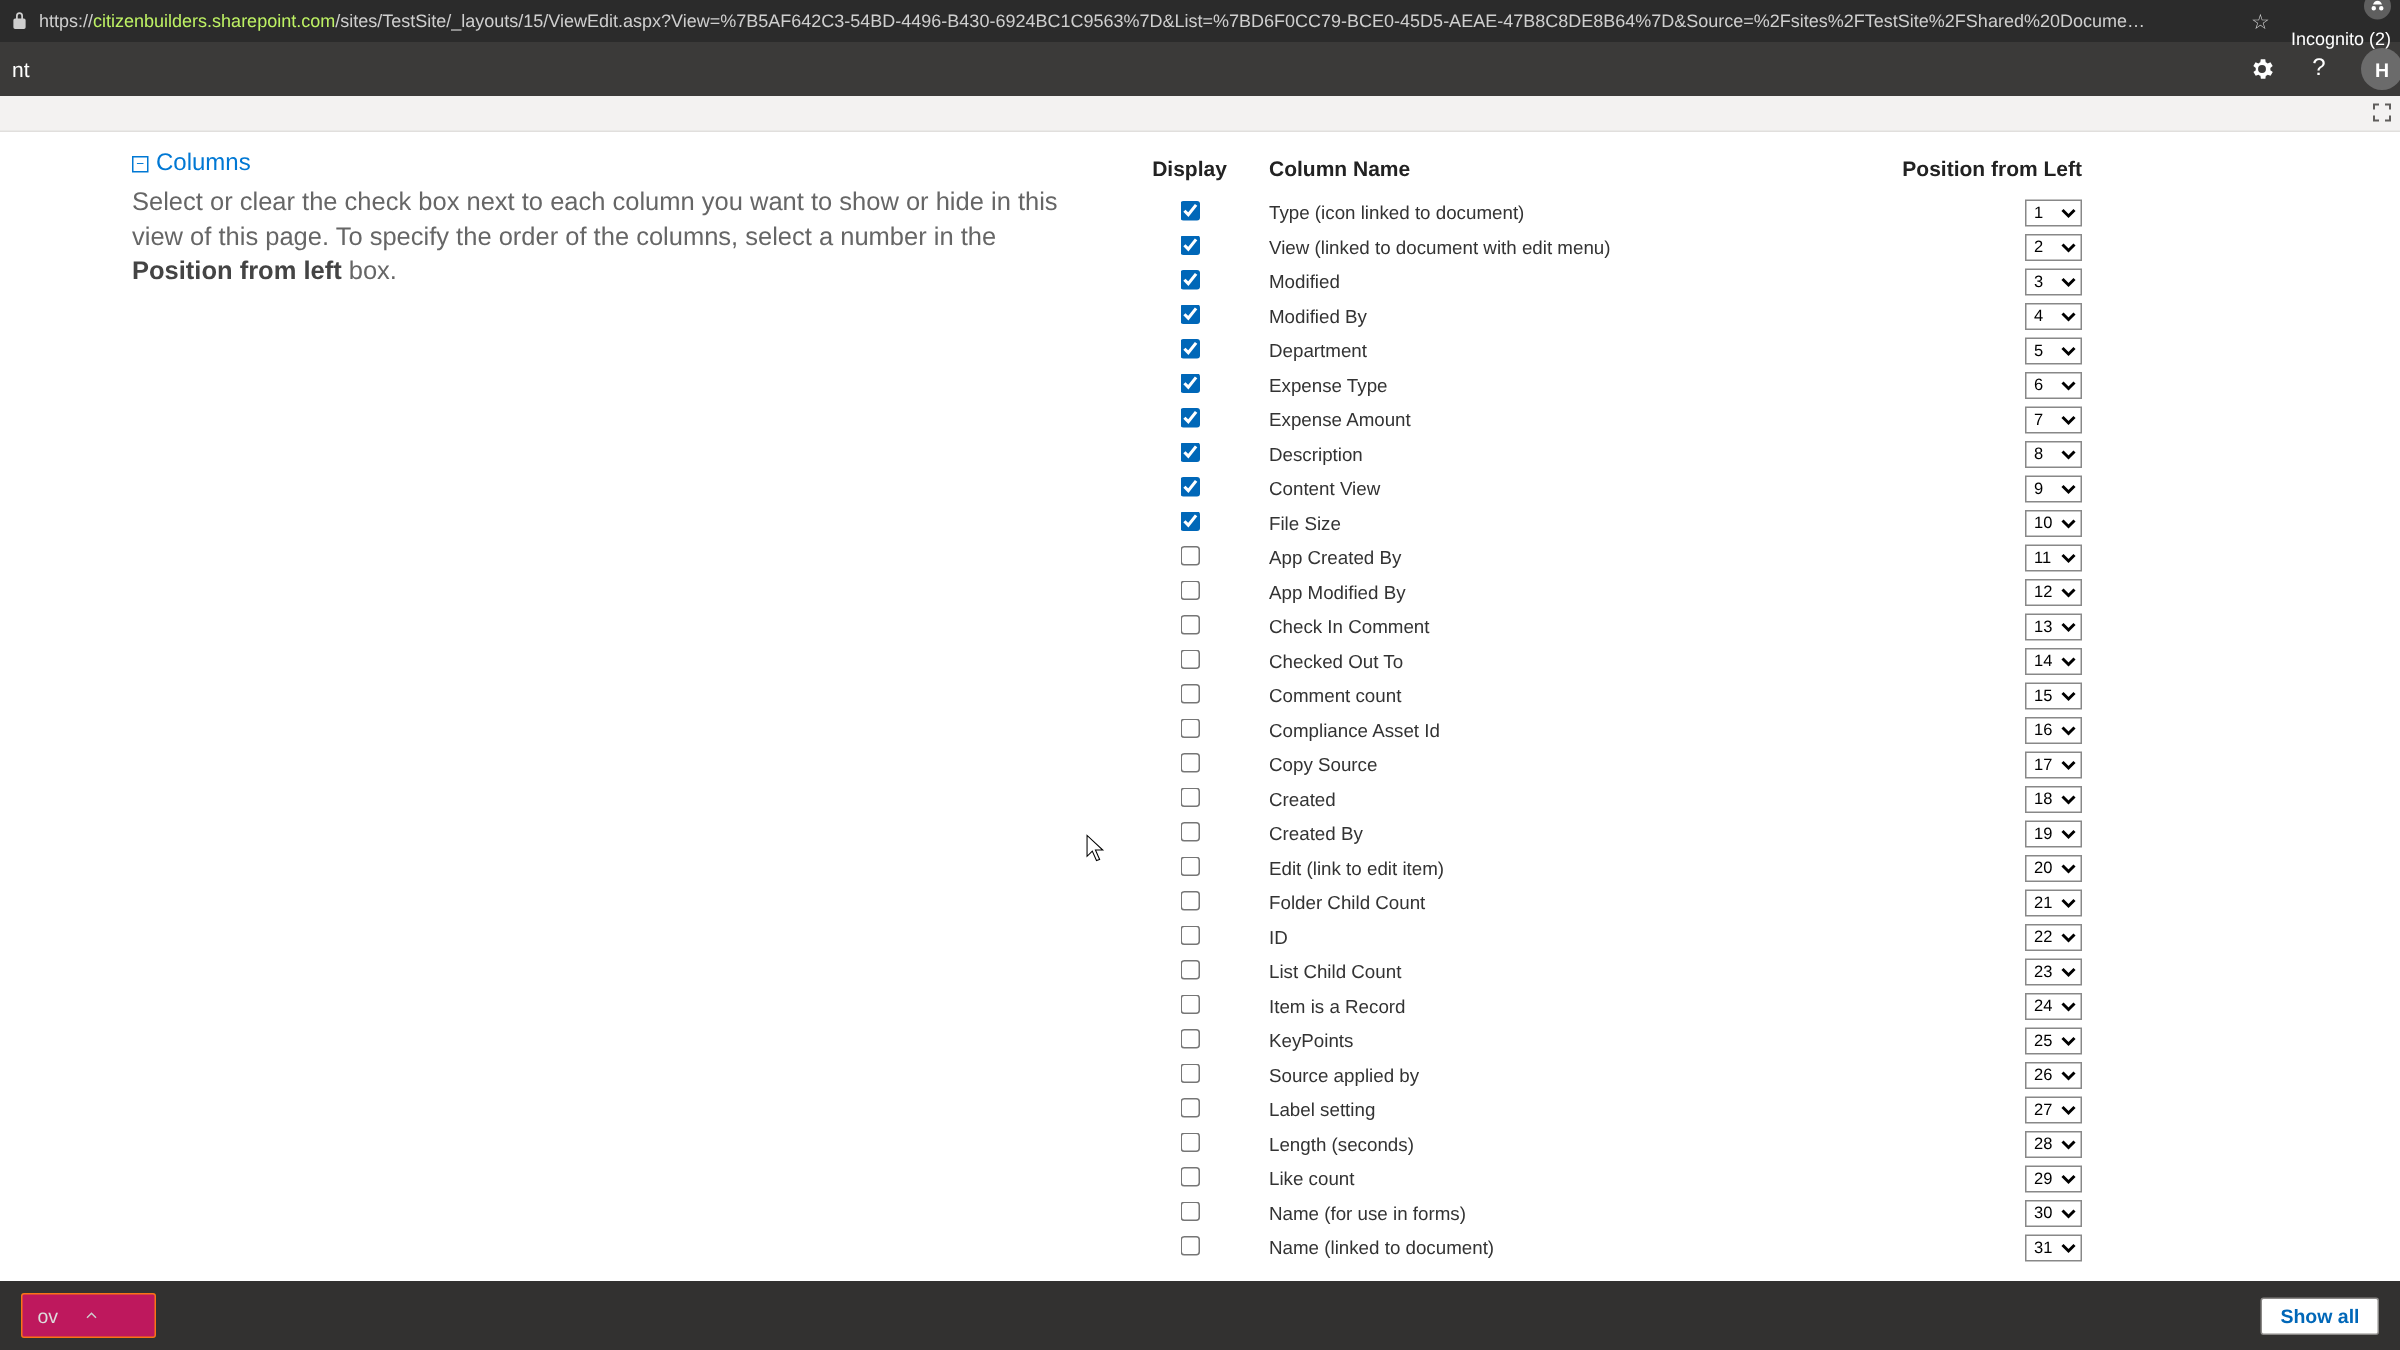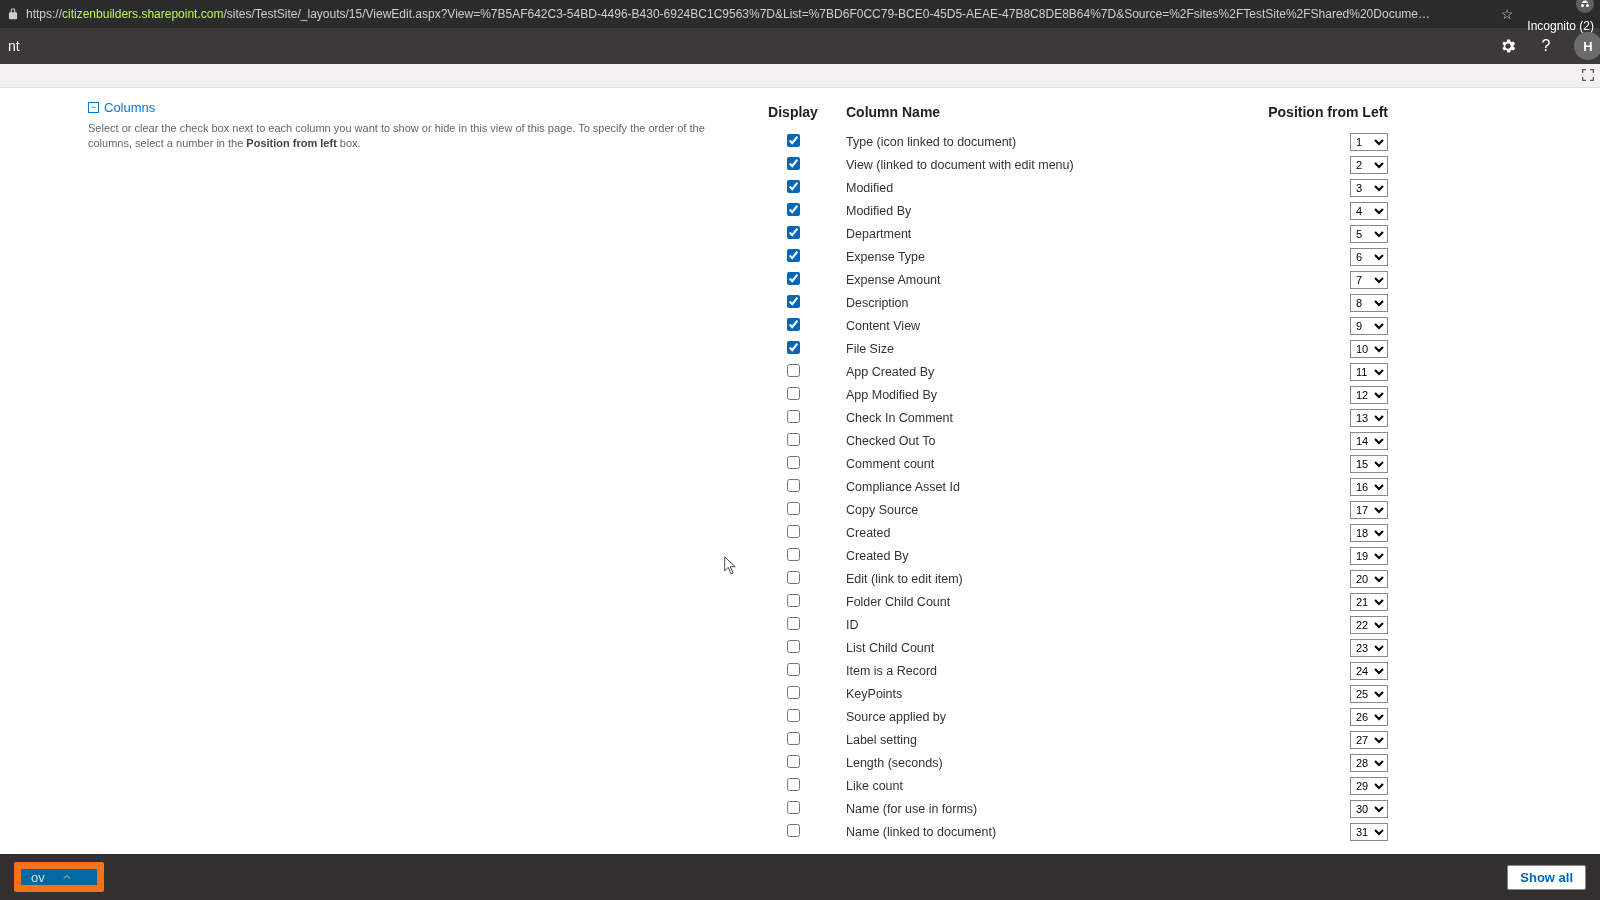--- a/index.html
+++ b/index.html
@@ -29,39 +29,39 @@
   .ribbon-strip .focus-ic { position: absolute; right: 4px; top: 3px; width: 16px; height: 16px; color: #605e5c; }
   .ribbon-strip .focus-ic svg { display:block; }
 
   
   .content { position: relative; height: calc(900px - 28px - 36px - 24px - 46px); overflow: hidden; background: #fff; }
 
   .section { padding: 12px 0 0 88px; display: flex; align-items: flex-start; }
   .section-left { width: 660px; padding-right: 40px; }
   .section-title { display: flex; align-items: center; gap: 5px; margin-bottom: 6px; }
   .section-title .collapse-ic { width: 11px; height: 11px; border: 1px solid #0078d4; display: inline-flex; align-items: center; justify-content: center; font-size: 9px; line-height: 1; color: #0078d4; background: #fff; }
-  .section-title .title-text { color: #0078d4; font-size: 13px; }
-  .section-desc { font-size: 11px; color: #666; line-height: 1.35; }
+  .section-title .title-text { color: #0078d4; font-size: 16px; }
+  .section-desc { font-size: 17px; color: #666; line-height: 1.35; }
   .section-desc b { font-weight: 700; color: #444; }
 
   .cols-table { flex: 1; }
   .cols-table table { border-collapse: collapse; width: 640px; }
   .cols-table th { font-size: 14px; font-weight: 700; color: #222; padding: 4px 8px 10px; text-align: left; }
   .cols-table th.display { text-align: center; width: 90px; }
   .cols-table th.pos { text-align: right; width: 170px; padding-right: 0; }
   .cols-table td { font-size: 12.5px; color: #333; padding: 2.5px 8px; vertical-align: middle; }
   .cols-table td.display-cell { text-align: center; }
   .cols-table td.pos-cell { text-align: right; padding-right: 0; }
   .cols-table select { font-size: 11px; border: 1px solid #888; background: #fff; padding: 0 1px; height: 18px; width: 38px; }
   .cols-table input[type=checkbox] { accent-color: #0067b8; width: 13px; height: 13px; }
 
   
   .dl-shelf { position: absolute; bottom: 0; left: 0; right: 0; height: 46px; background: #323130; color: #fff; display: flex; align-items: center; justify-content: space-between; padding: 0 14px; font-size: 13px; }
   .dl-shelf .dl-left { display: flex; align-items: center; gap: 14px; }
-  .dl-shelf .dl-item { background: #0369a1; border: 7px solid #f97316; border-radius: 2px; padding: 4px 10px; display: flex; align-items: center; gap: 10px; min-width: 90px; height: 30px; color: #ddd; }
+  .dl-shelf .dl-item { background: #be185d; border: 1px solid #f97316; border-radius: 2px; padding: 4px 10px; display: flex; align-items: center; gap: 10px; min-width: 90px; height: 30px; color: #ddd; }
   .dl-shelf .chev { width: 24px; height: 30px; display: flex; align-items: center; justify-content: center; color: #ccc; font-size: 14px; }
   .dl-shelf .show-all { background: #fff; color: #0067b8; border: 1px solid #8a8886; border-radius: 2px; padding: 4px 12px; font-size: 13px; font-weight: 600; }
 
   .cursor { position: absolute; left: 724px; top: 468px; width: 14px; height: 20px; pointer-events: none; }
   .cursor svg { display:block; }
 </style>
 </head>
 <body>
 
 <div class="address-bar">

